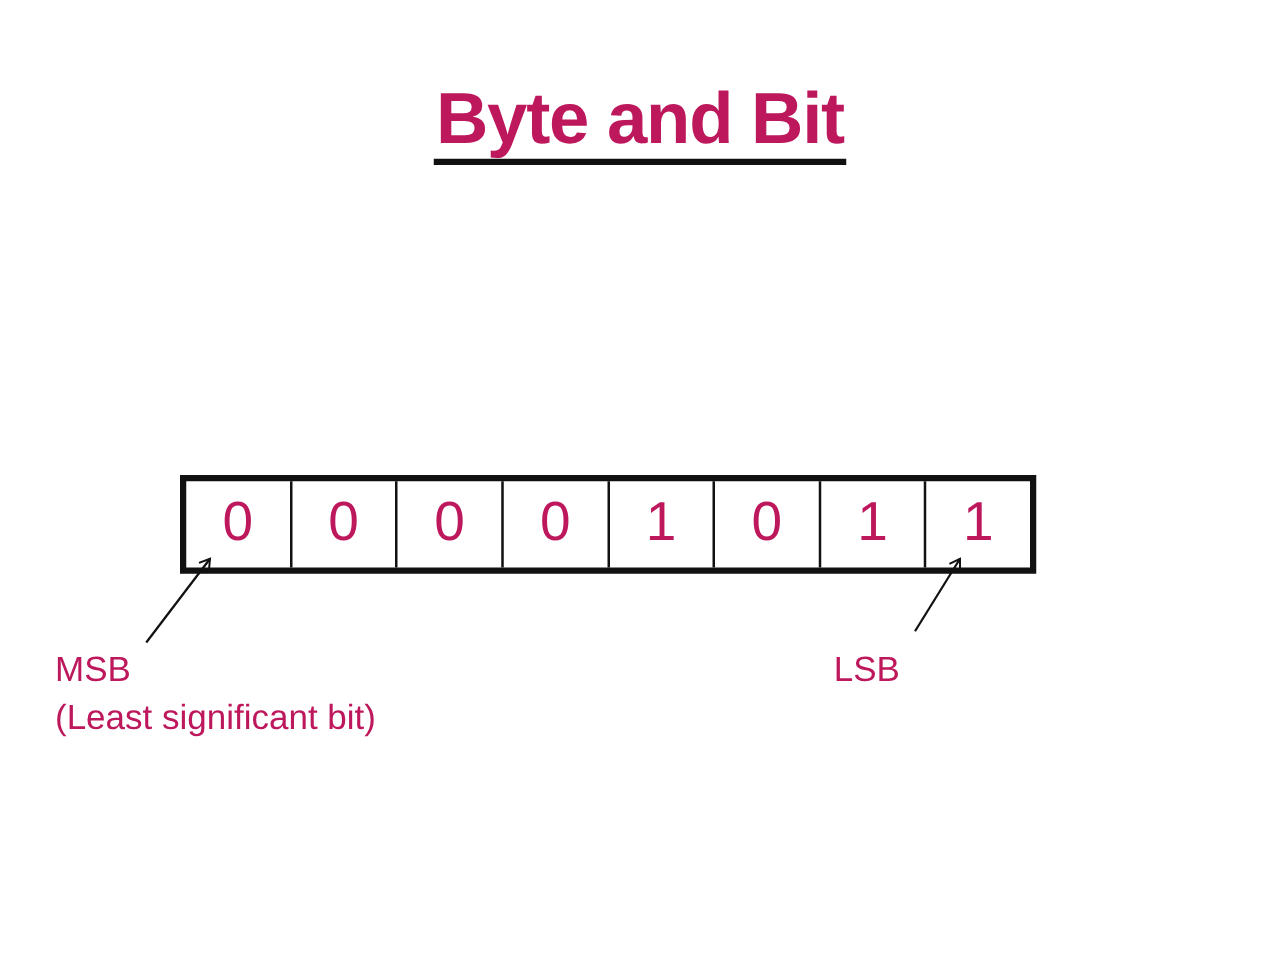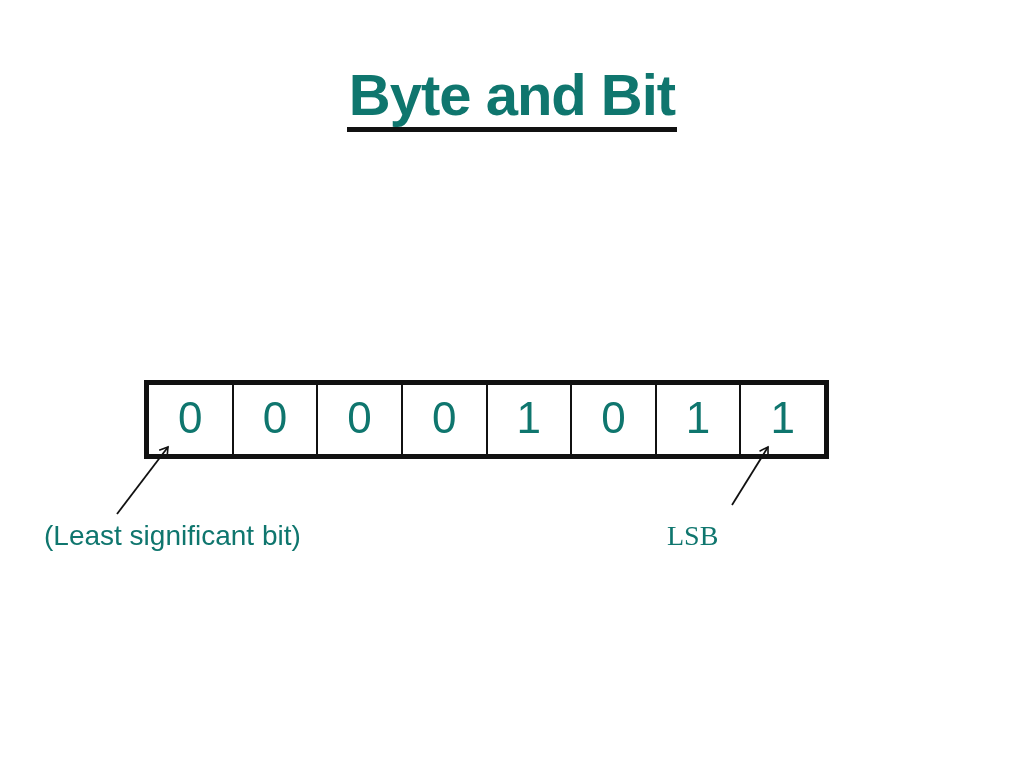--- a/index.html
+++ b/index.html
@@ -6,21 +6,21 @@
     margin: 0;
     padding: 0;
     background: #ffffff;
   }
   .slide {
     position: relative;
     width: 1024px;
     height: 768px;
     background: #ffffff;
     font-family: "Liberation Sans", sans-serif;
-    color: #0f766e;
+    color: #be185d;
     overflow: hidden;
   }
 
   
   .title-wrap {
     position: absolute;
     top: 64px;
     left: 0;
     width: 100%;
     text-align: center;
@@ -81,21 +81,21 @@
   }
 
   
   .annotation {
     position: absolute;
     font-size: 28px;
     line-height: 38px;
     white-space: nowrap;
   }
   .annotation.msb { left: 44px;  top: 517px; }
-  .annotation.lsb { left: 667px; top: 517px; font-family: Liberation Serif, serif; }
+  .annotation.lsb { left: 667px; top: 517px; }
 </style>
 </head>
 <body>
 
 <div class="slide">
 
   <div class="title-wrap">
     <span class="title">Byte and Bit</span>
   </div>
 
@@ -115,20 +115,21 @@
     <defs>
       <marker id="arrowhead" markerWidth="14" markerHeight="14" refX="10" refY="7" orient="auto" markerUnits="userSpaceOnUse">
         <path d="M2,2 L10,7 L2,12" fill="none" stroke="#111111" stroke-width="1.6"></path>
       </marker>
     </defs>
     <line x1="117" y1="514" x2="168" y2="447" stroke="#111111" stroke-width="1.8" marker-end="url(#arrowhead)"></line>
     <line x1="732" y1="505" x2="768" y2="447" stroke="#111111" stroke-width="1.8" marker-end="url(#arrowhead)"></line>
   </svg>
 
   <div class="annotation msb">
+    <div>MSB</div>
     <div>(Least significant bit)</div>
   </div>
 
   <div class="annotation lsb">
     <div>LSB</div>
   </div>
 
 </div>
 
 </body></html>

